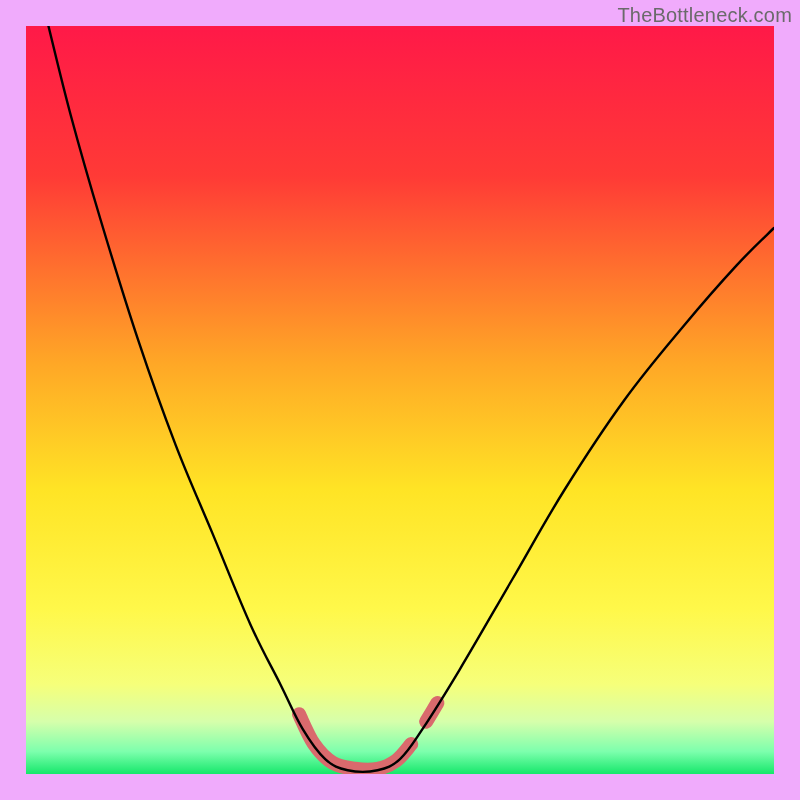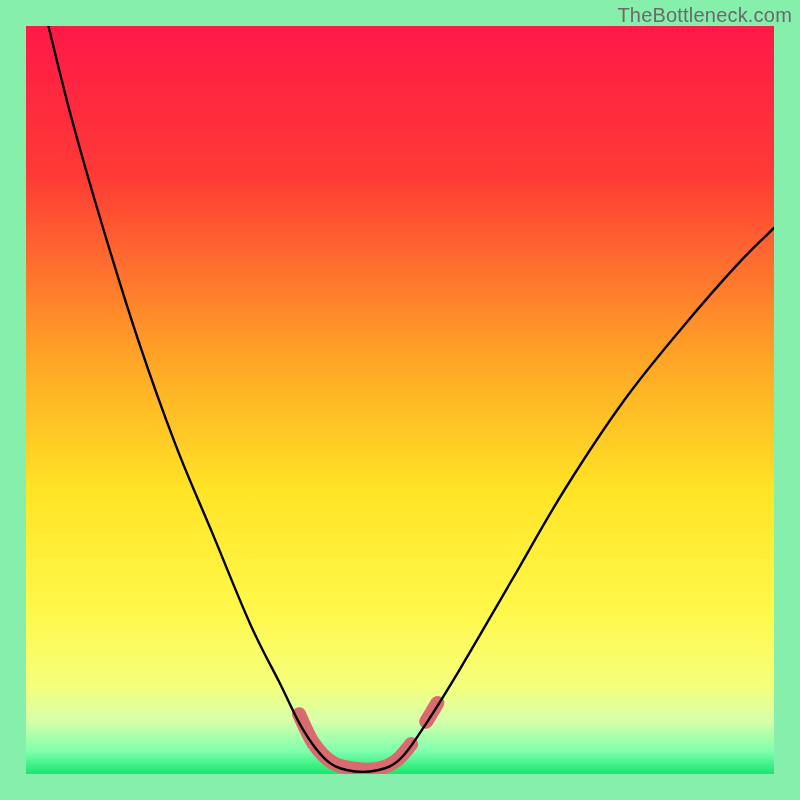--- a/index.html
+++ b/index.html
@@ -10,21 +10,21 @@
     background: #000;
     overflow: hidden;
     font-family: Arial, Helvetica, sans-serif;
   }
   .frame {
     position: absolute;
     left: 0;
     top: 0;
     width: 800px;
     height: 800px;
-    background: #86efac;
+    background: #f0abfc;
   }
   .plot {
     position: absolute;
     left: 26px;
     top: 26px;
     width: 748px;
     height: 748px;
     overflow: hidden;
   }
   .watermark {

